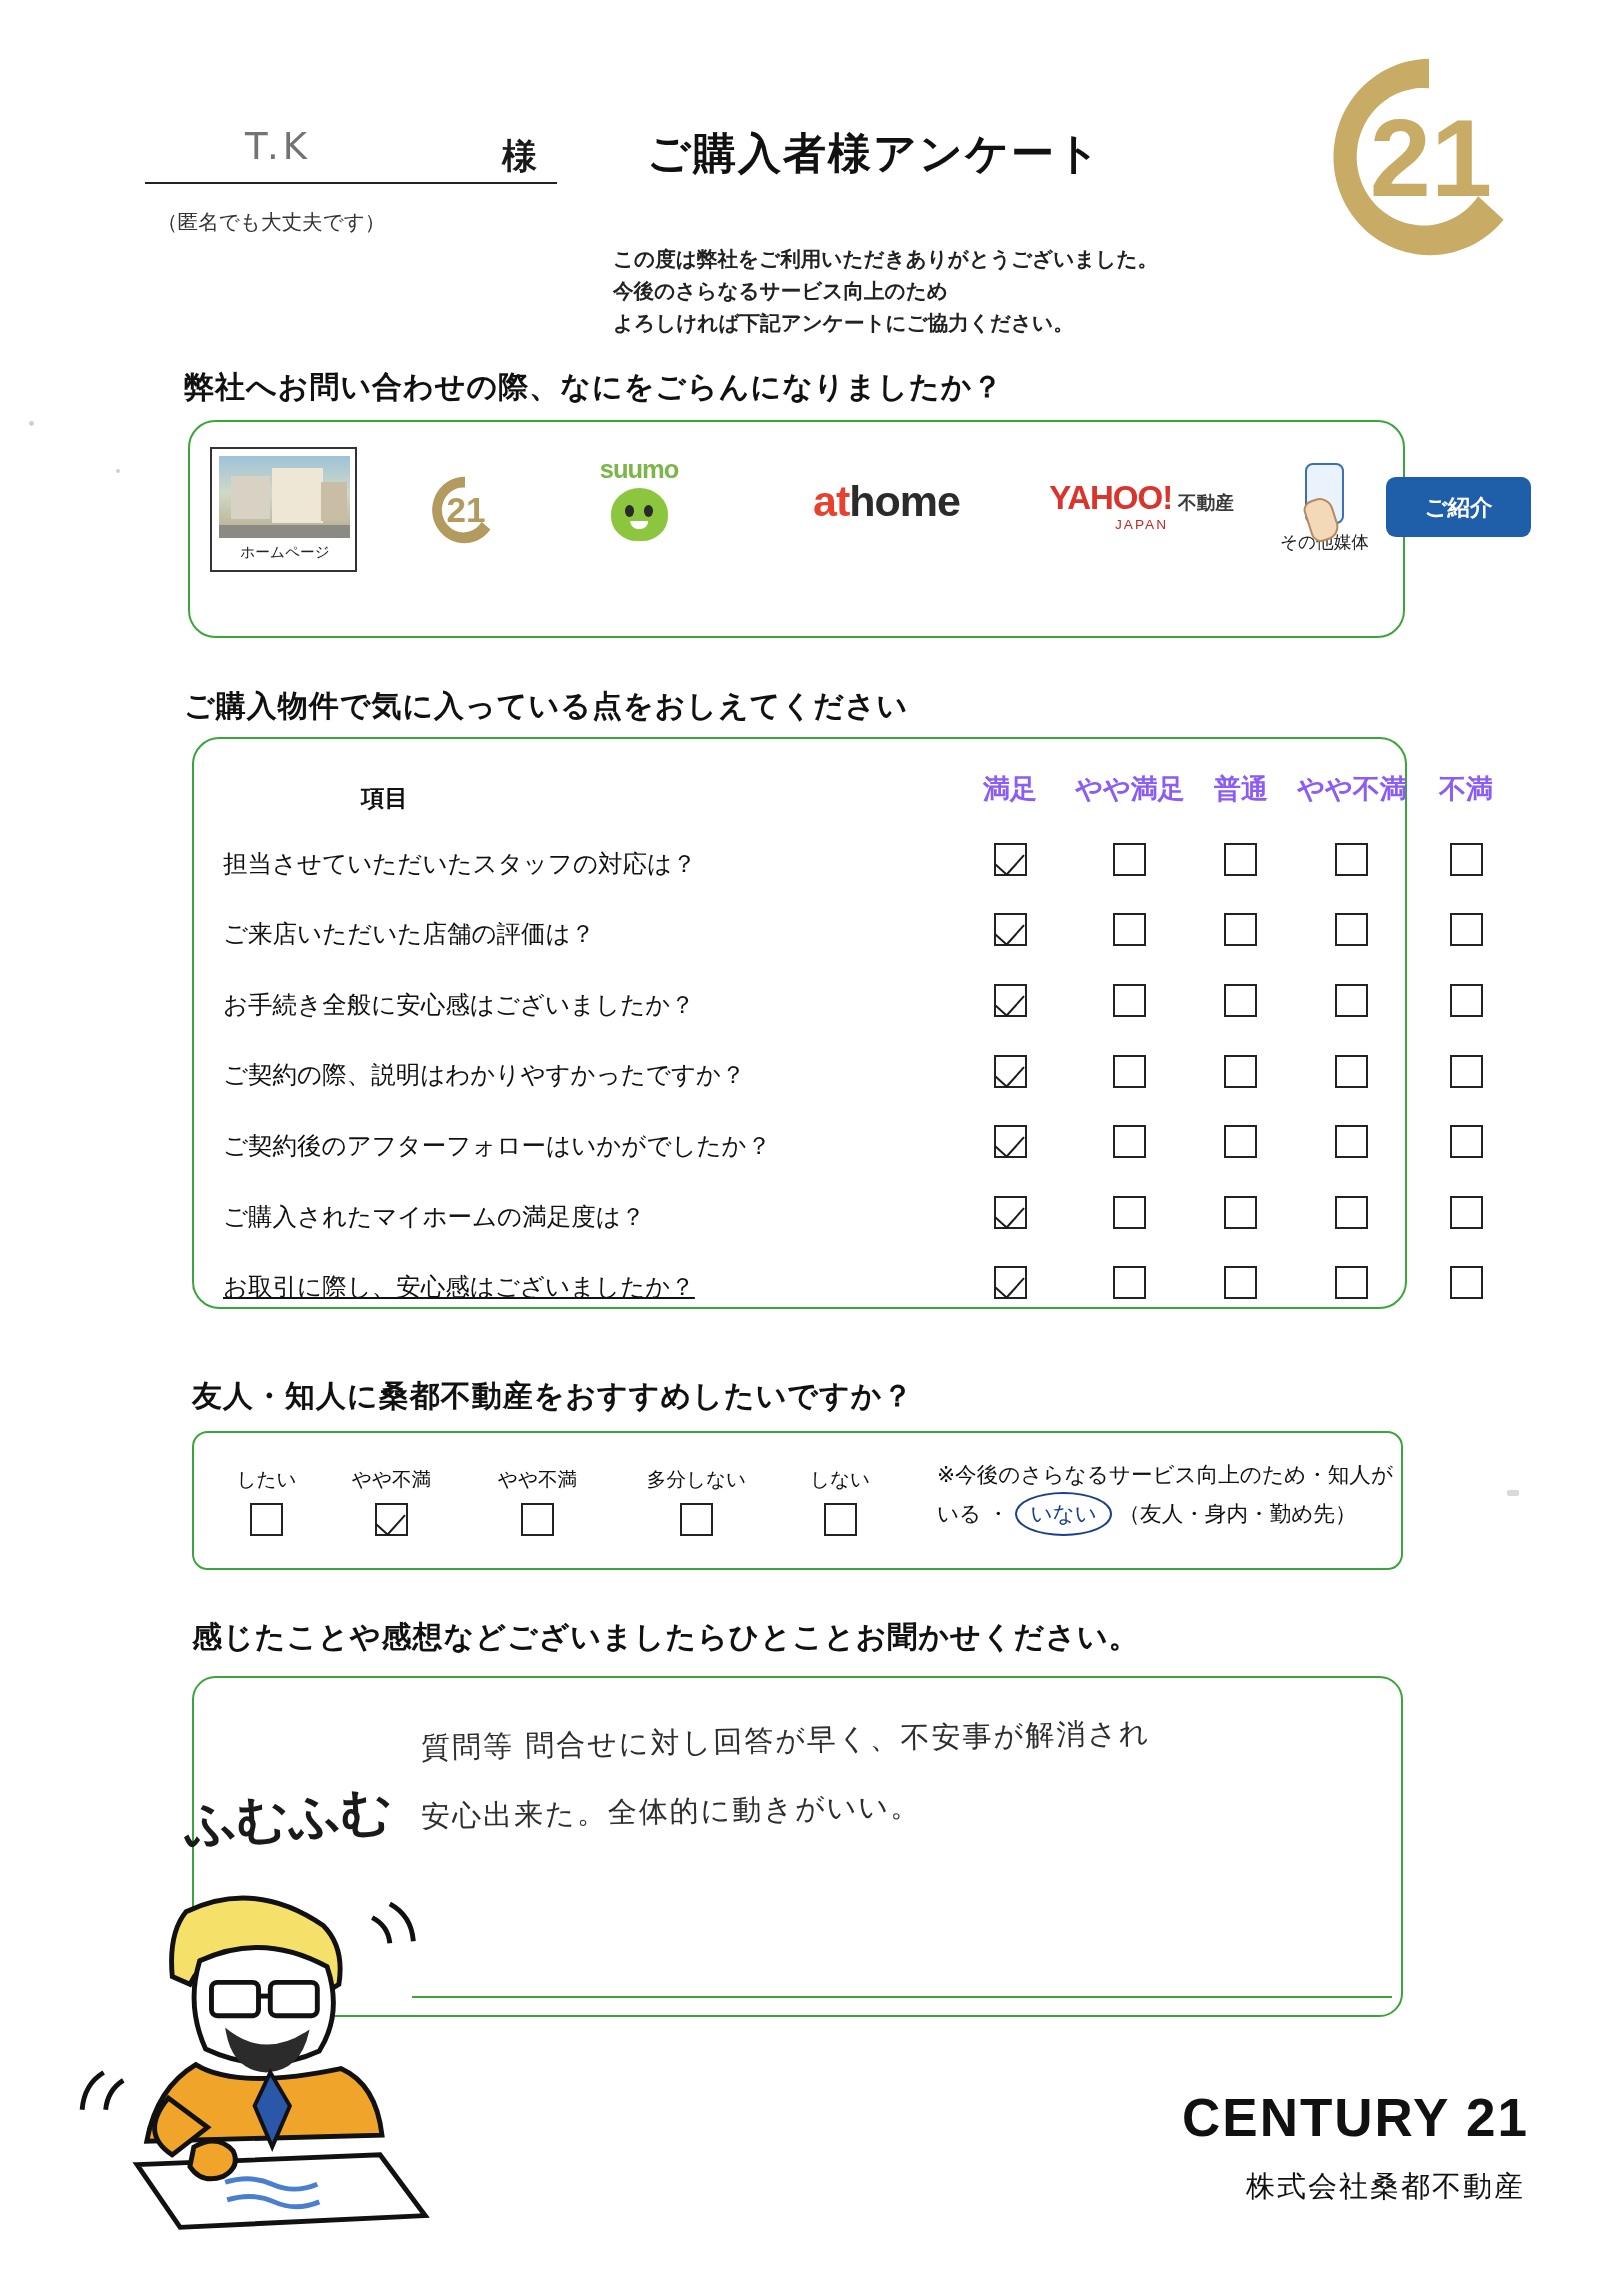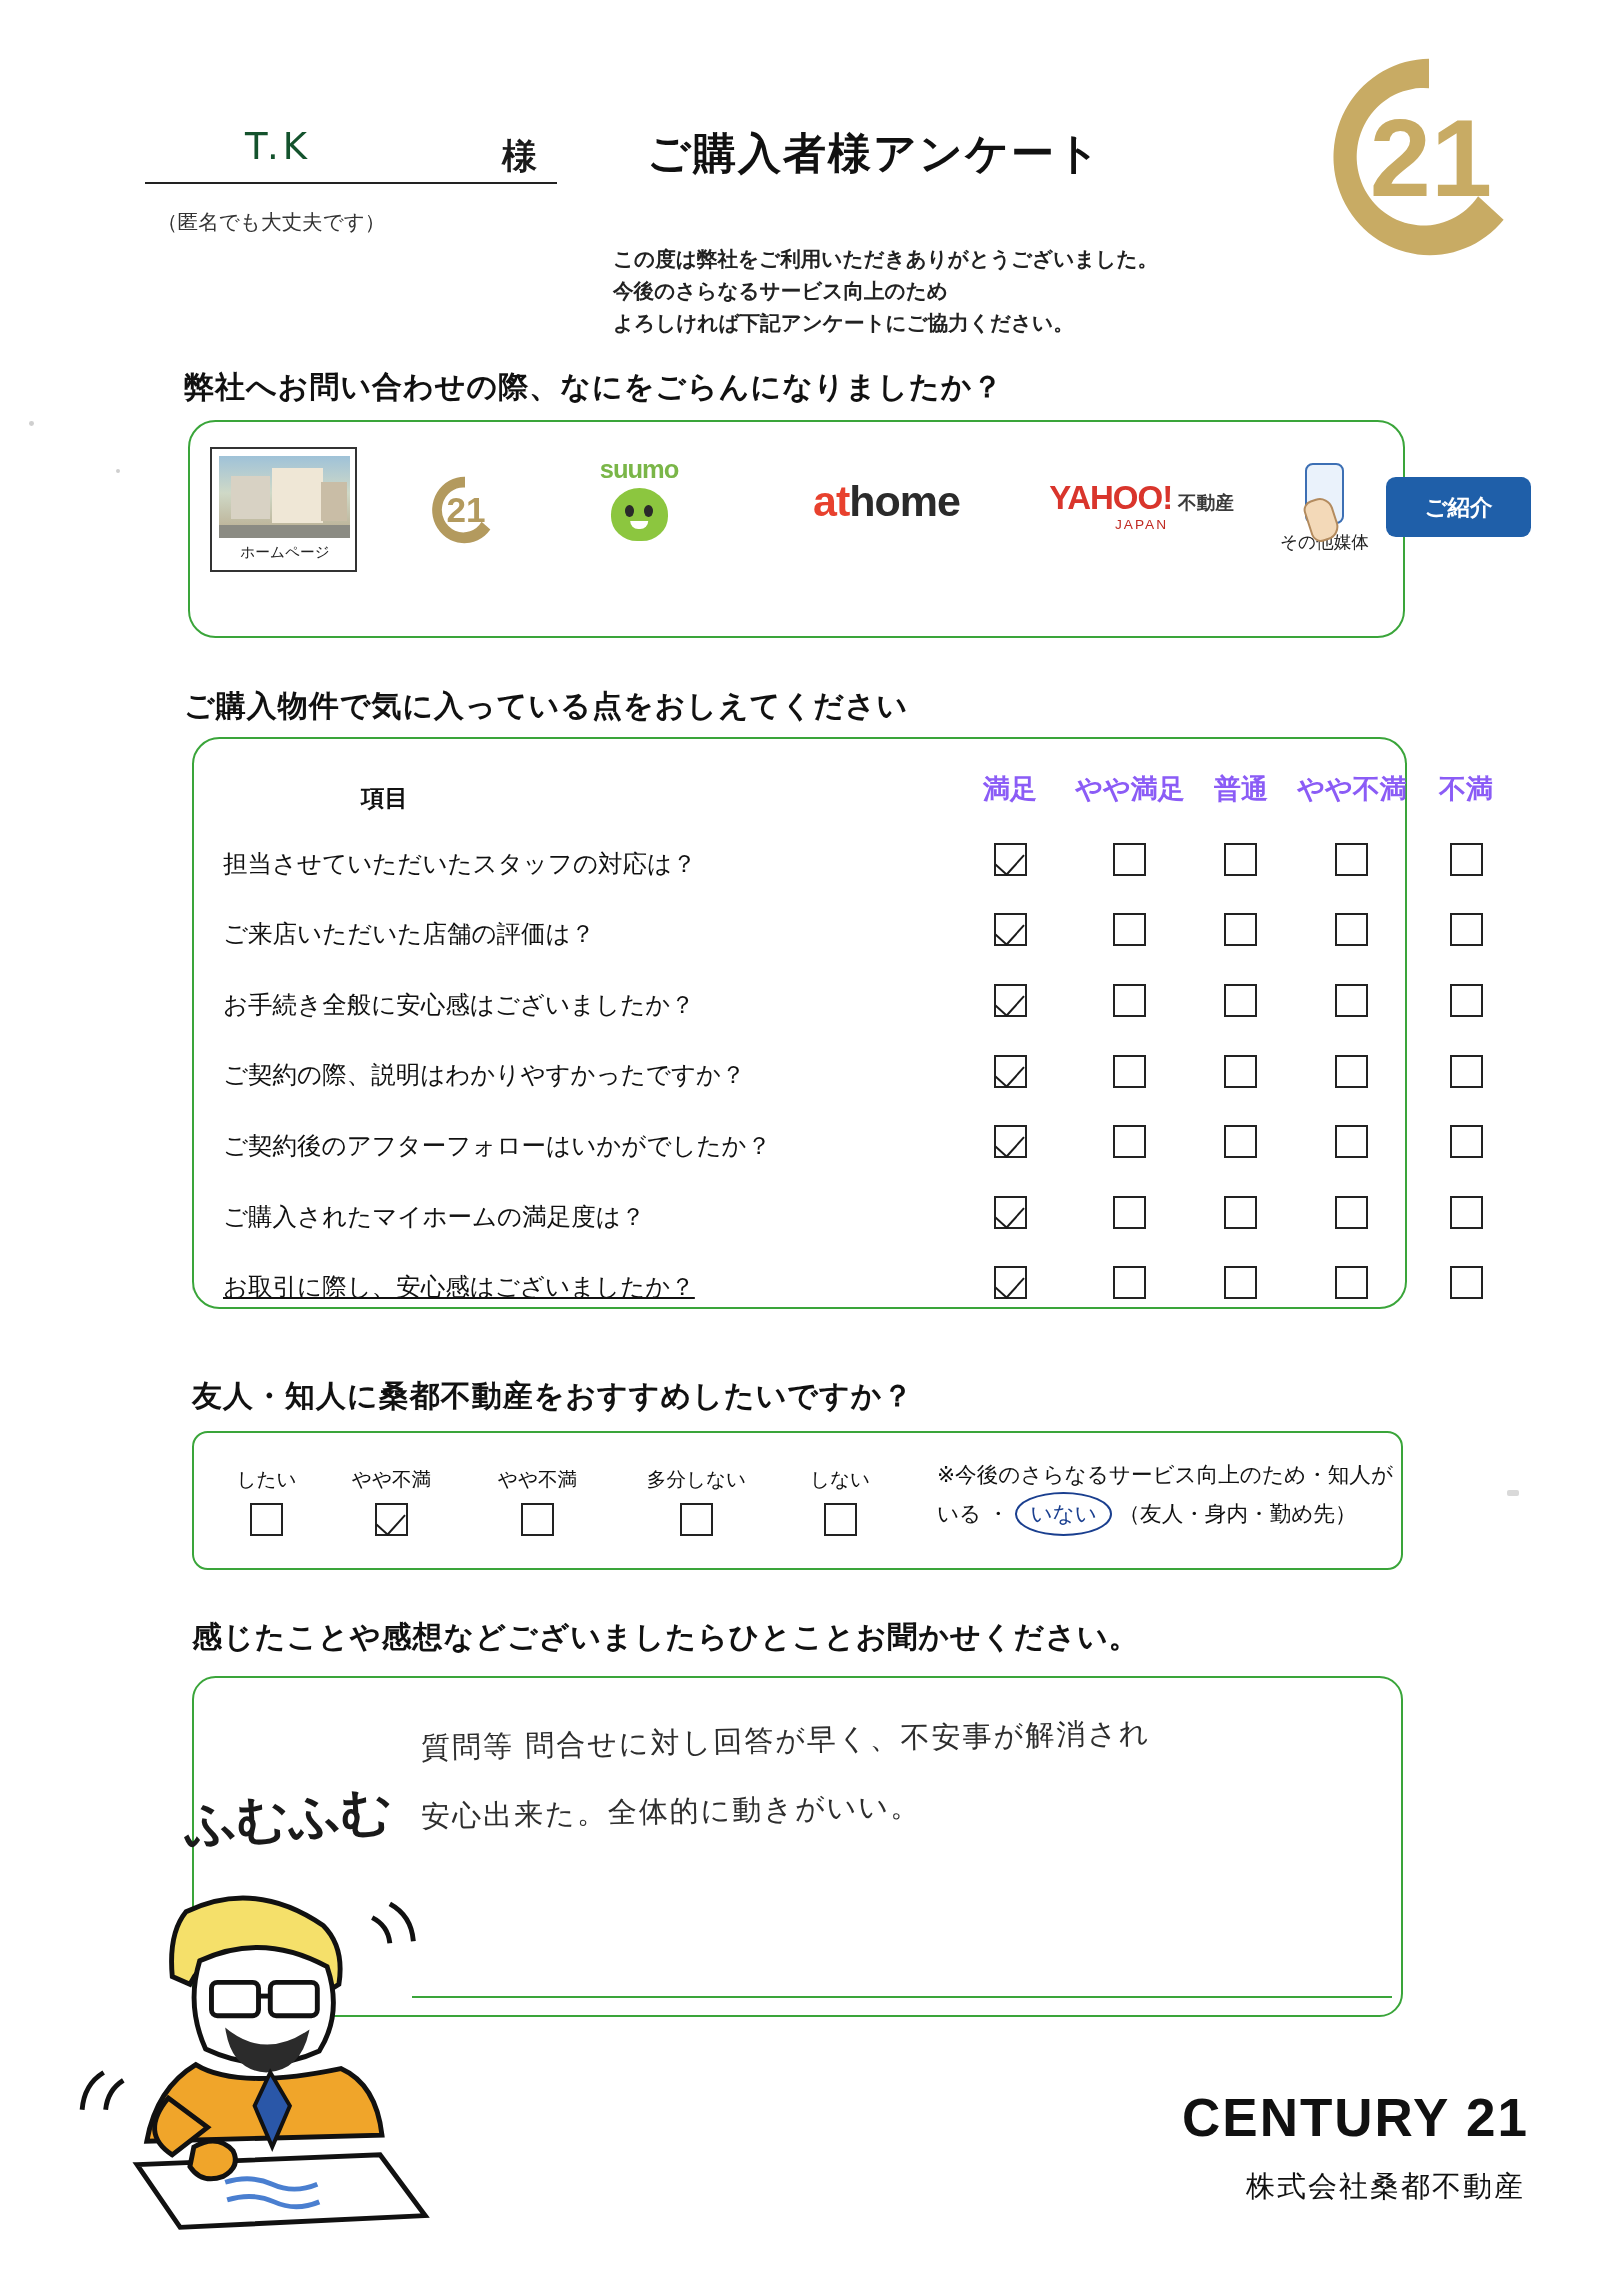--- a/index.html
+++ b/index.html
@@ -21,21 +21,21 @@
     left: 145px; top: 127px;
     width: 412px;
     border-bottom: 2px solid #222;
     height: 57px;
   }
   .name-value {
     position: absolute;
     left: 245px; top: 125px;
     font-size: 37px;
     letter-spacing: 3.9px;
-    color: #14532d;
+    color: #737373;
     font-family: "DejaVu Sans", sans-serif;
   }
   .name-suffix {
     position: absolute;
     left: 502px; top: 133px;
     font-size: 35px;
     font-weight: bold;
     color: #1a1a1a;
   }
   .anon-note {

